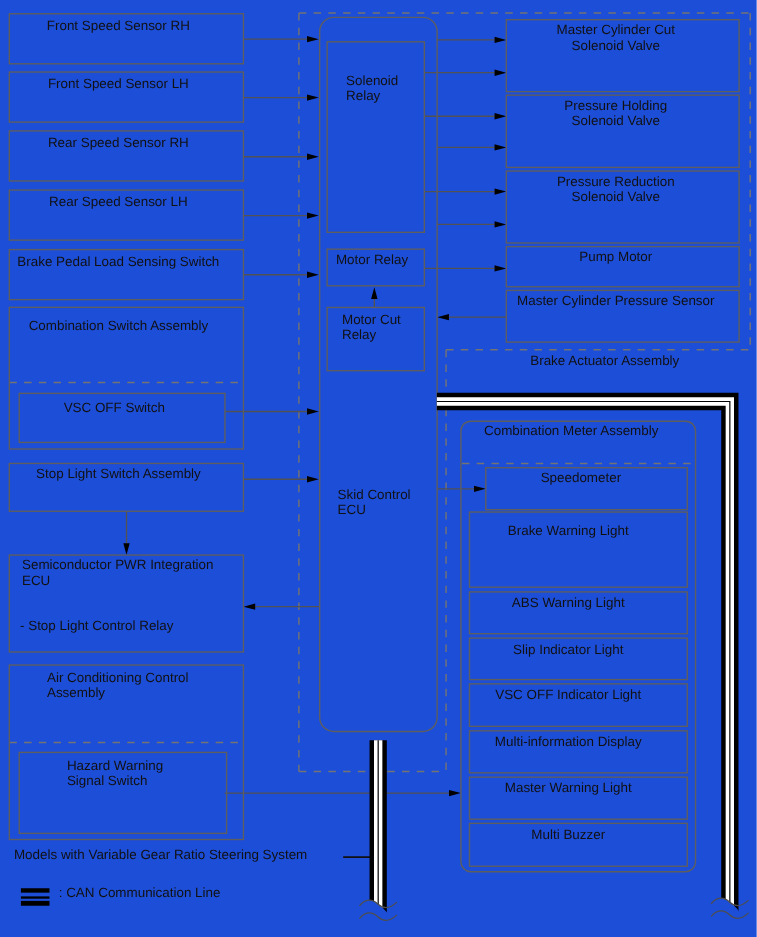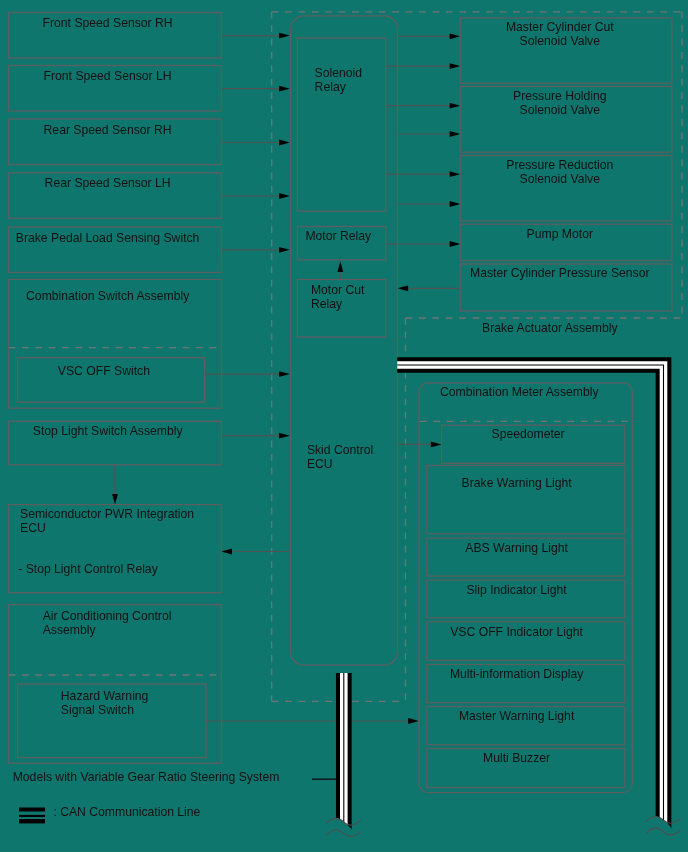--- a/index.html
+++ b/index.html
@@ -1,18 +1,18 @@
 <!DOCTYPE html>
 <html><head>
 <meta charset="utf-8">
 <title>Brake Control System Diagram</title>
 <style>
   html,body{margin:0;padding:0;background:#ffffff;}
   body{width:688px;height:852px;font-family:"Liberation Sans",sans-serif;position:relative;overflow:hidden;}
-  #stage{position:absolute;left:0;top:0;width:688px;height:852px;background:#0f766e;}
+  #stage{position:absolute;left:0;top:0;width:688px;height:852px;background:#1d4ed8;}
   svg{position:absolute;left:0;top:0;display:block;shape-rendering:geometricPrecision;}
   text{-webkit-font-smoothing:antialiased;}
   rect.bx{fill:none;stroke:#5e5e5e;stroke-width:1.25;}
   path.dashln{fill:none;stroke:#737373;stroke-width:1.3;stroke-dasharray:6.8 6.6;}
   path.ln{stroke:#525252;stroke-width:1.2;fill:none;}
   path.lnb{stroke:#111111;stroke-width:1.4;fill:none;}
   path.arrowhead{fill:#000000;stroke:none;}
   text{font-family:"Liberation Sans",sans-serif;font-size:12.2px;fill:#111111;}
   rect.canbar{fill:#000000;stroke:none;}
   path.canouter{fill:none;stroke:#000000;stroke-width:15.7;}

